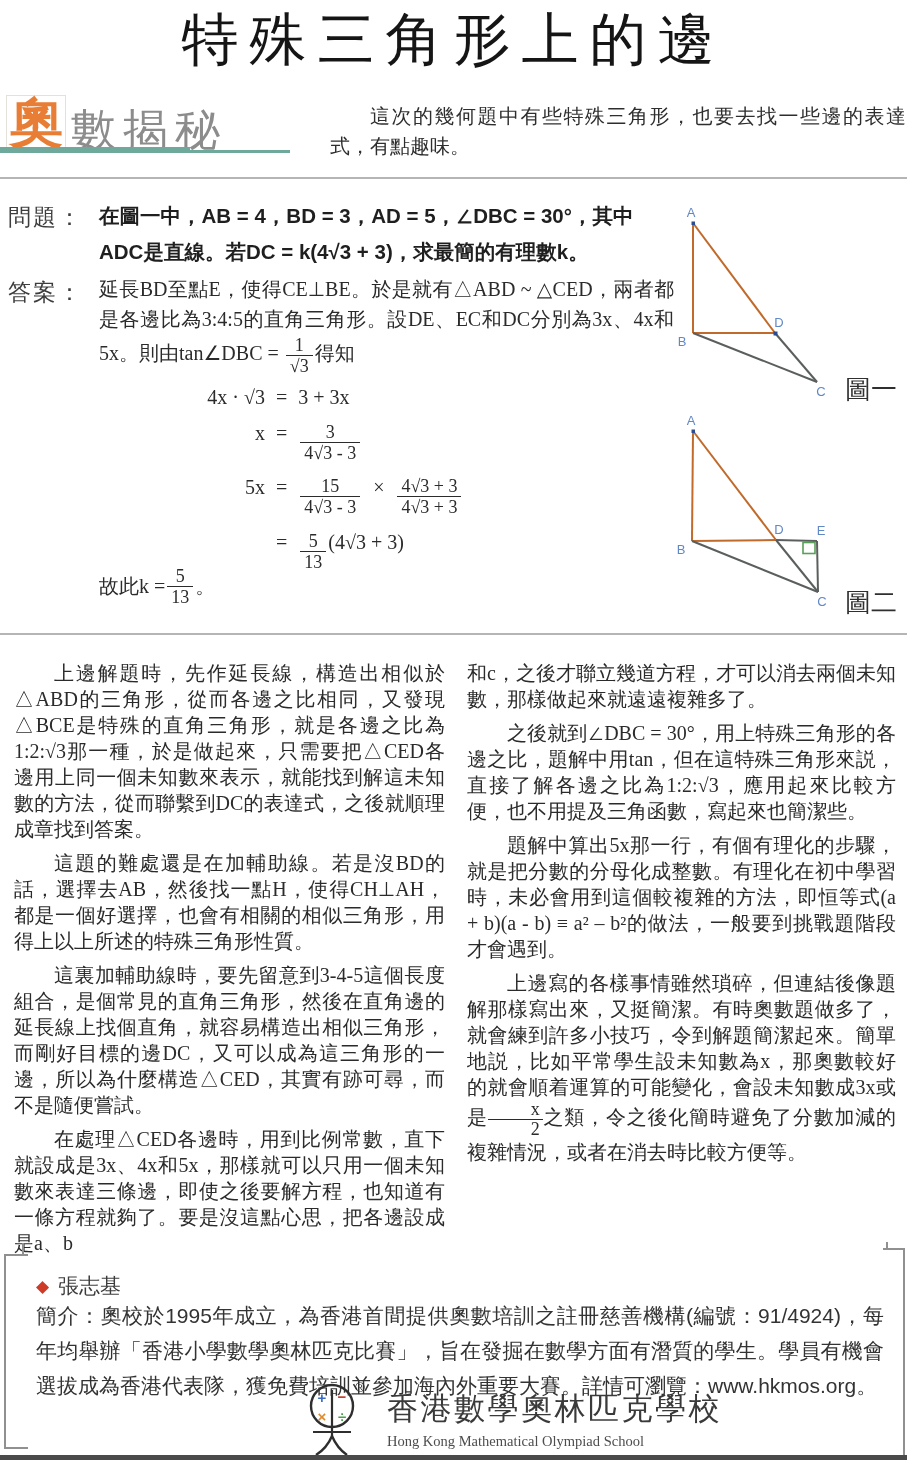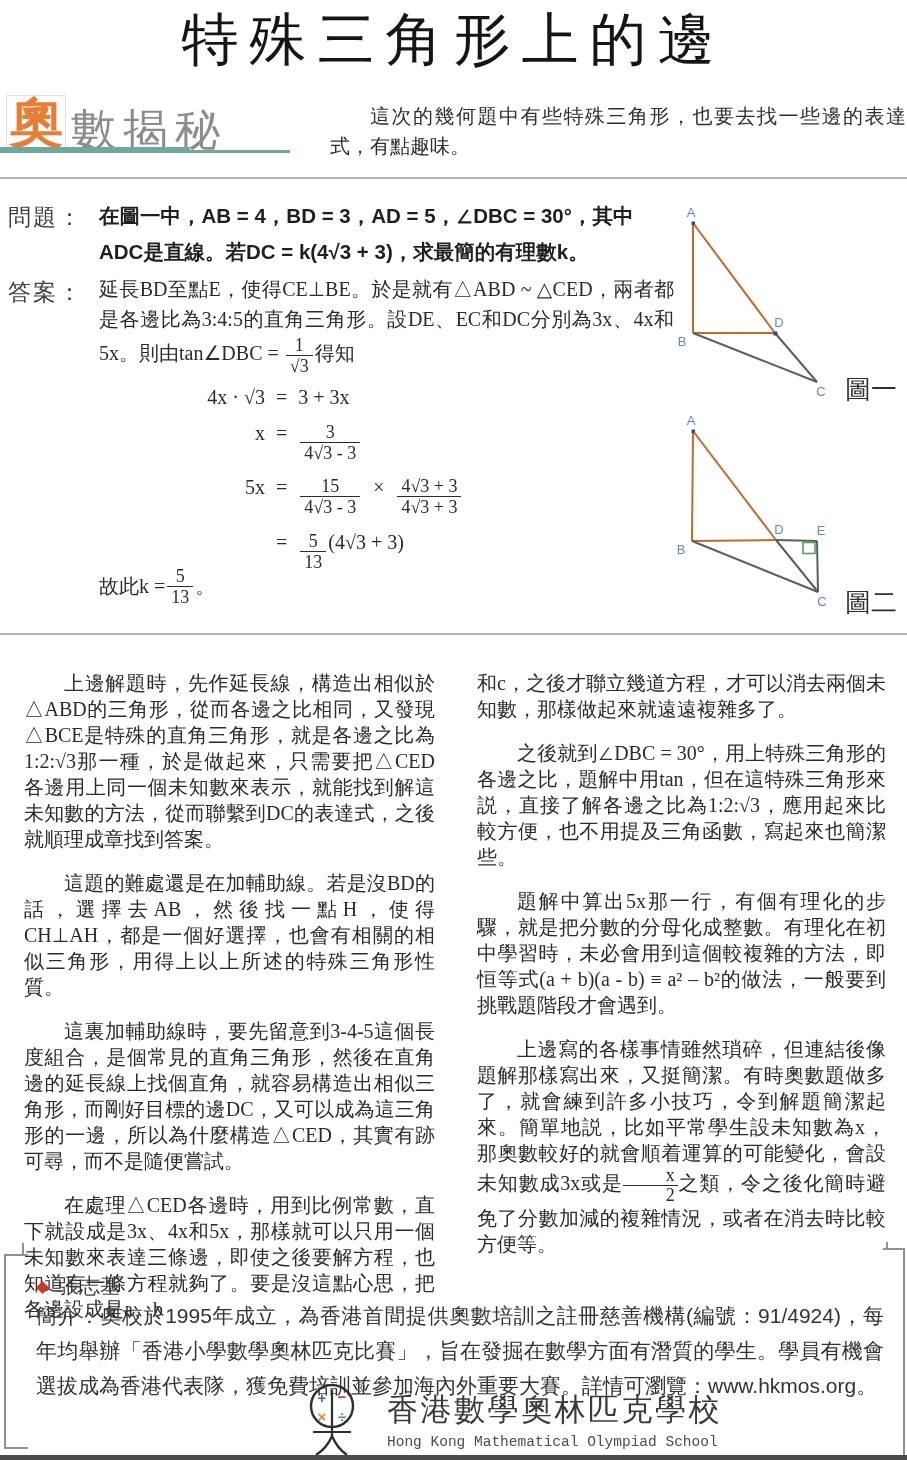--- a/index.html
+++ b/index.html
@@ -57,21 +57,21 @@
   .fig2-cap{left:845px;top:585px;}
   .fig-svg{position:absolute;}
   .fig1-svg{left:672px;top:205px;}
   .fig2-svg{left:672px;top:415px;}
   .fig-label{font-family:"Liberation Sans",sans-serif;font-size:13px;}
 
   
   .col{top:652px;font-size:20px;line-height:26px;text-align:justify;color:#2b2b2b;}
   .col-left{left:6px;width:447px;}
   .col-right{left:459px;width:445px;}
-  .col p{margin:18px;text-indent:2em;}
+  .col p{margin:8px;text-indent:2em;}
   .col p.no-indent{text-indent:0;}
   .inline-frac{display:inline-flex;flex-direction:column;vertical-align:middle;
     text-align:center;line-height:1.05;font-size:18px;}
   .inline-frac .num{border-bottom:1.2px solid #2b2b2b;padding:0 3px;display:block;}
   .inline-frac .den{padding:0 3px;display:block;}
 
   
   .bracket-left{left:4px;top:1254px;width:22px;height:191px;
     border-left:2px solid #909090;border-top:2px solid #909090;border-bottom:2px solid #909090;}
   .bracket-right{left:883px;top:1248px;width:20px;height:207px;
@@ -82,21 +82,21 @@
   .author-row{left:36px;top:1272px;display:flex;align-items:center;
     font-family:"Liberation Sans",sans-serif;font-size:21px;color:#3c3c3c;}
   .diamond{color:#cc3c28;font-size:17px;margin-right:9px;}
   .footer-intro{left:36px;top:1298px;width:848px;font-family:"Liberation Sans",sans-serif;
     font-size:21px;line-height:35px;text-align:justify;color:#333;}
 
   .school-logo{left:305px;top:1380px;display:flex;align-items:center;}
   .school-text{margin-left:10px;}
   .school-zh{font-family:"Liberation Sans",sans-serif;font-size:31px;letter-spacing:2.5px;
     color:#3a3a3a;font-weight:500;}
-  .school-en{font-family:Liberation Mono, monospace;font-size:14.5px;color:#4d4d4d;margin-top:3px;}
+  .school-en{font-family:Liberation Serif, serif;font-size:14.5px;color:#4d4d4d;margin-top:3px;}
 
   .bottom-bar{left:0;top:1455px;width:907px;height:5px;background:#4a4a4a;}
 </style>
 </head>
 <body>
 
 <div class="page">
 
   <div class="abs main-title">特殊三角形上的邊</div>
 

